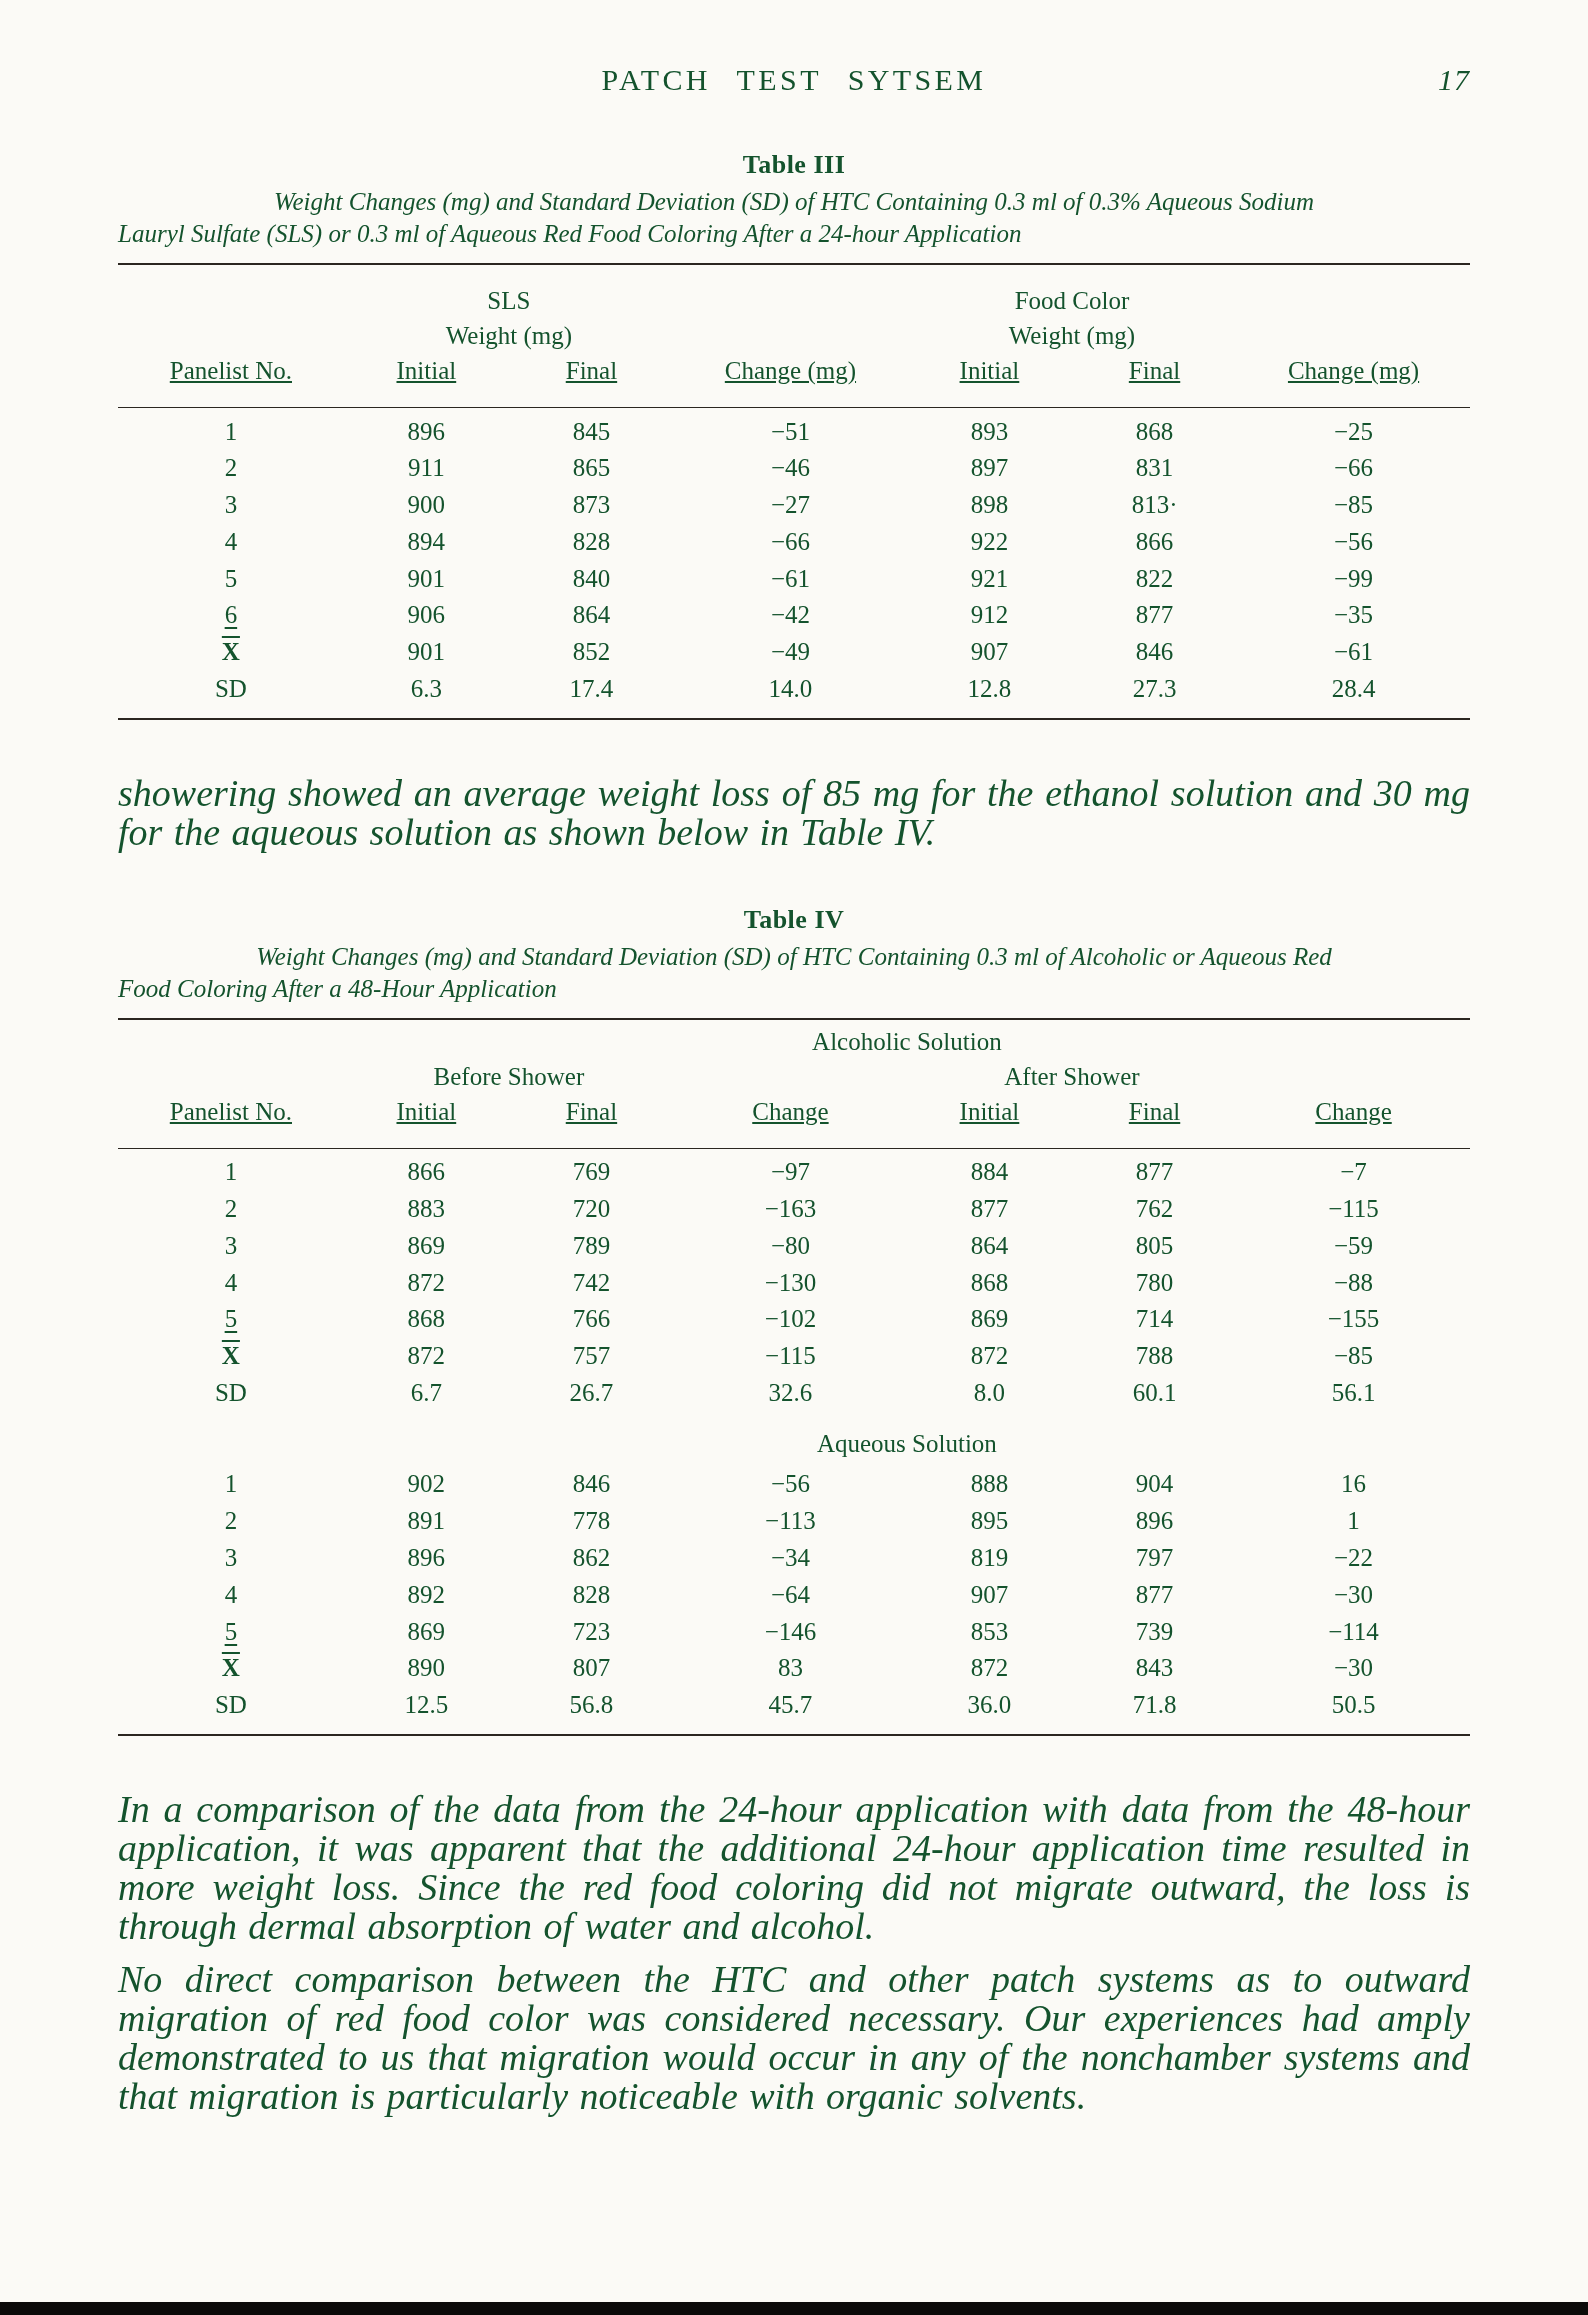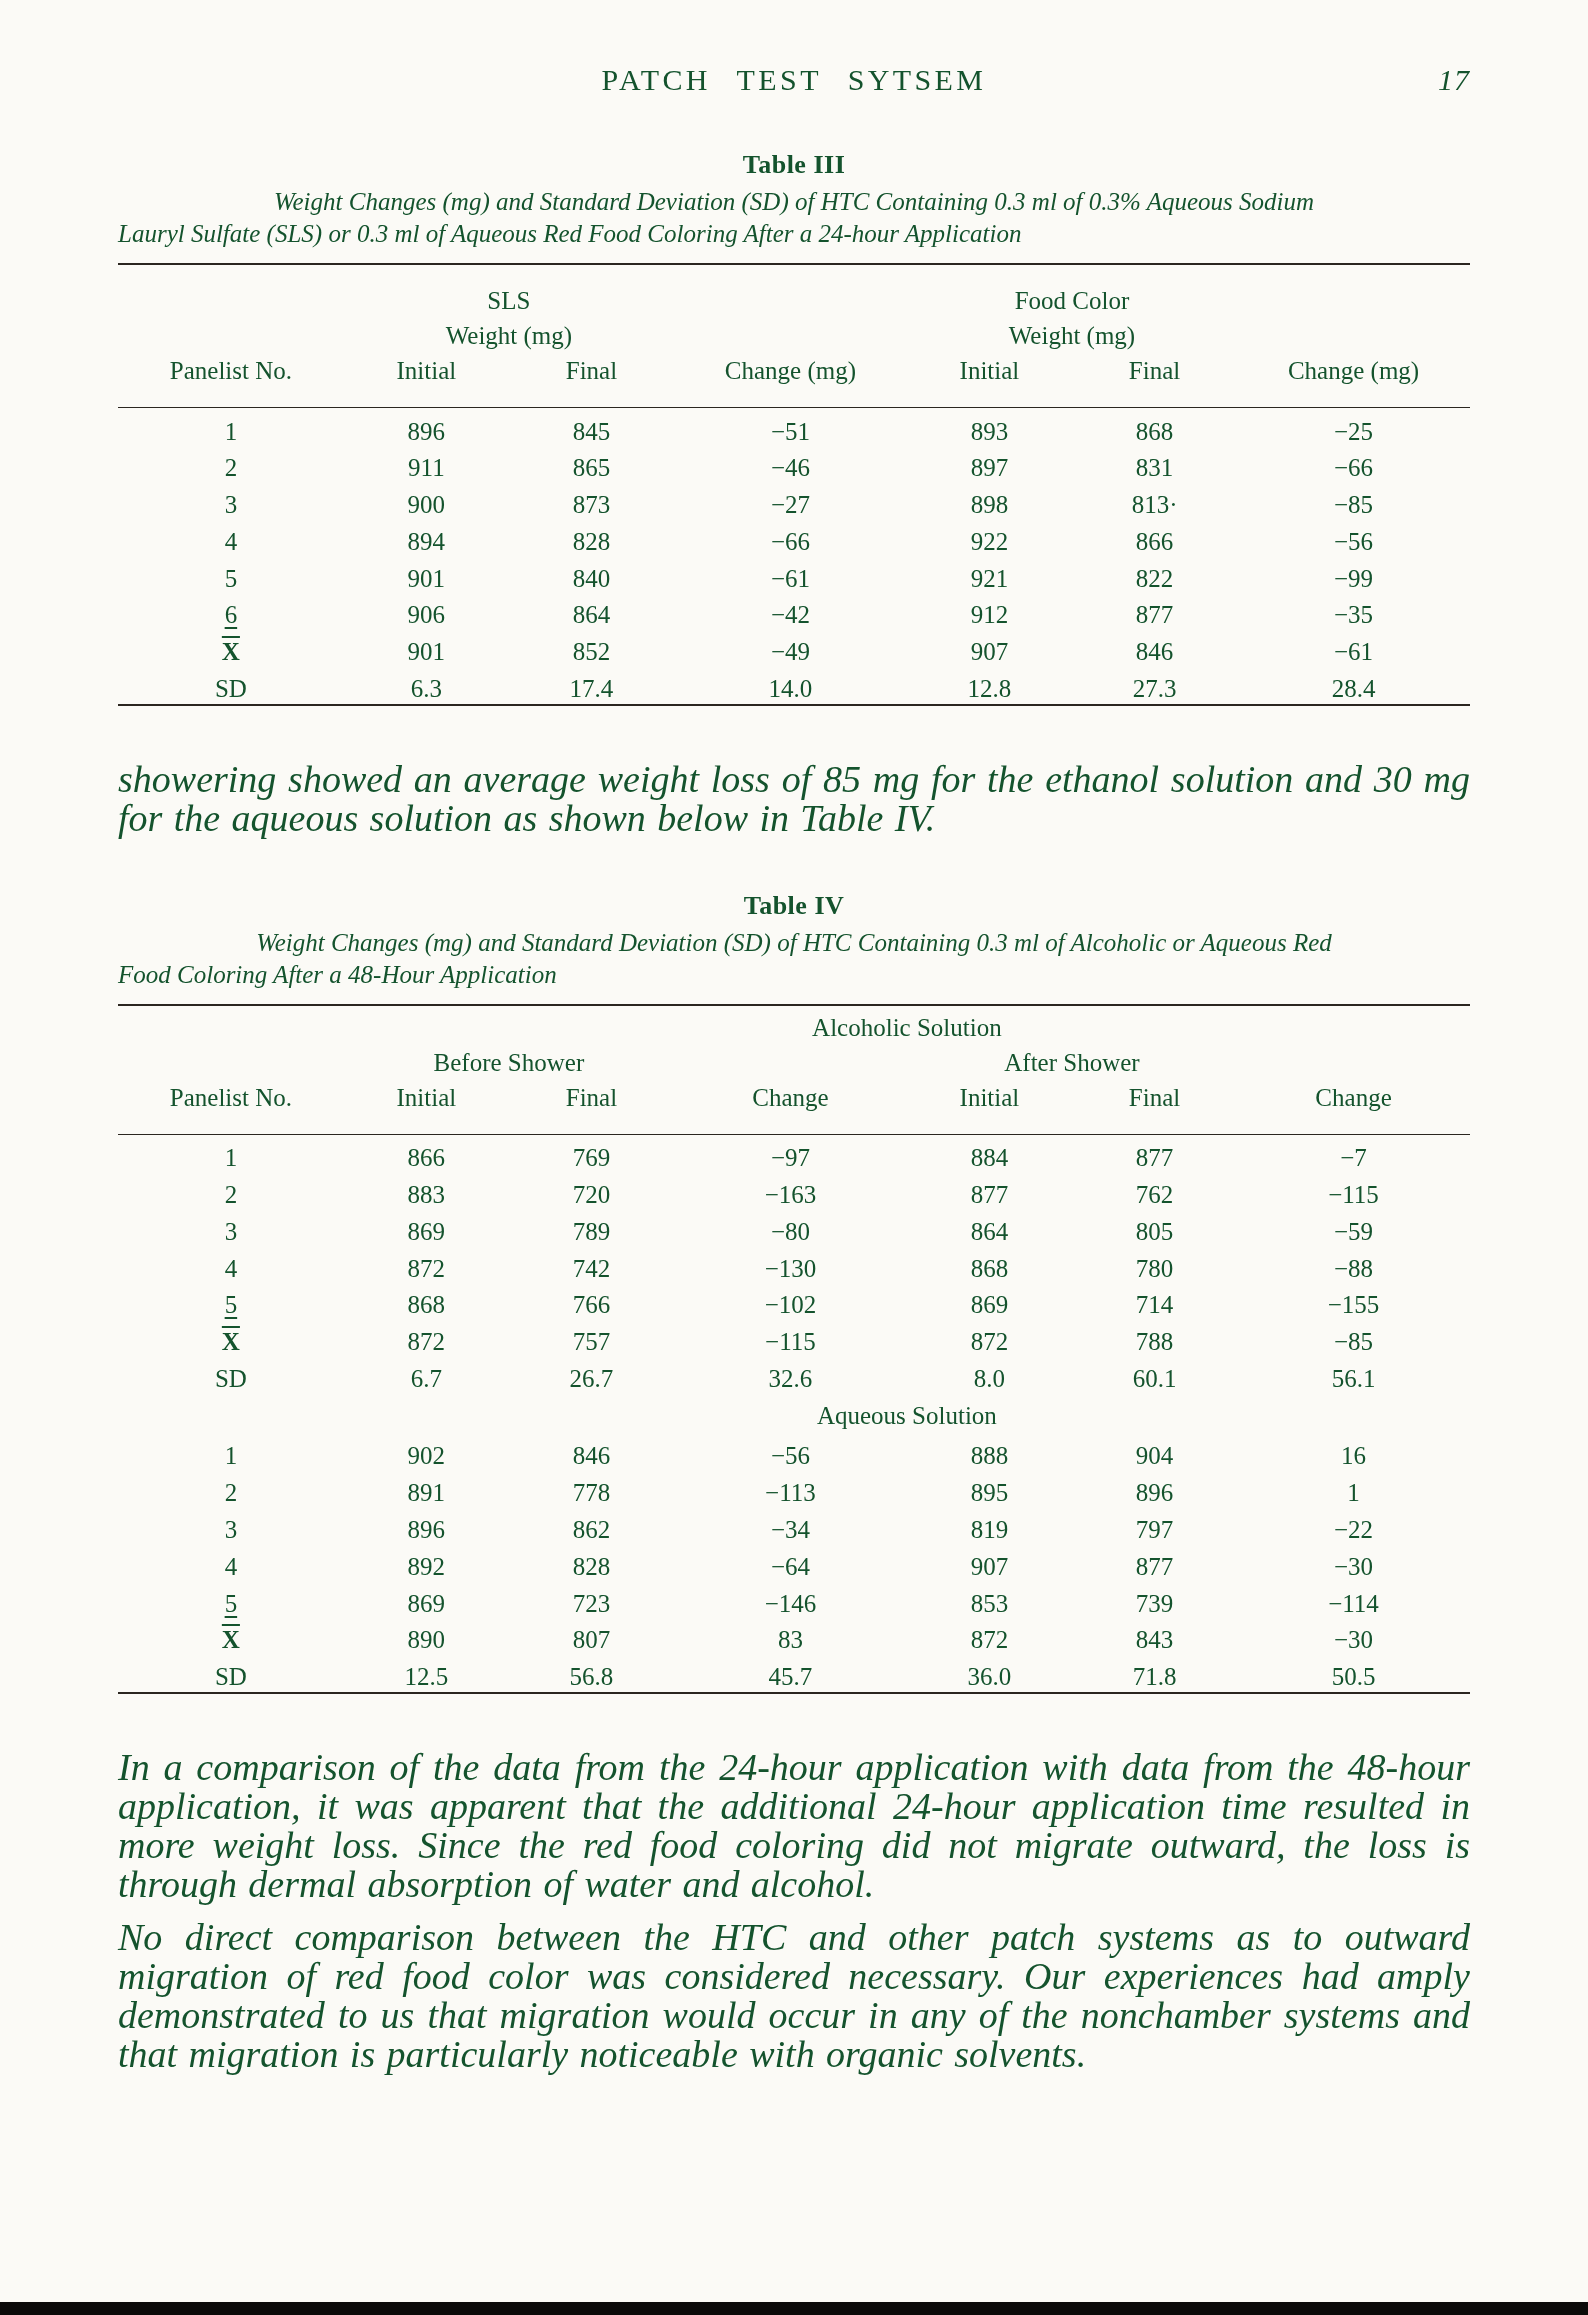--- a/index.html
+++ b/index.html
@@ -56,23 +56,23 @@
   }
   table.datatbl td {
     text-align: center;
     padding: 3.9px 0;
     line-height: 29px;
     overflow: visible;
     white-space: nowrap;
   }
   table.datatbl thead td { padding: 2.9px 0; }
   table.datatbl thead tr:first-child td { padding-top: 21px; }
-  table.datatbl tr.colhdr td { padding-bottom: 22px; border-bottom: 1.9px solid #2b2620; }
+  table.datatbl tr.colhdr td { padding-bottom: 22px; border-bottom: 1.9px solid #2b2620; text-decoration: underline; }
   table.datatbl tbody tr:first-child td { padding-top: 8.7px; }
-  table.datatbl tbody tr:last-child td { padding-bottom: 1px; }
+  table.datatbl tbody tr:last-child td { padding-bottom: 15px; }
   tr.section-row td { padding: 6.8px 0 2.9px 0 !important; }
 
   .rl-u { text-decoration: underline; text-underline-offset: 3.9px; }
   .rl-bar { font-weight: bold; text-decoration: overline; text-decoration-thickness: 1.9px; }
 
   
   .para { font-size: 38px; line-height: 39px; margin-top: 54px; word-spacing: 1.9px; }
   .para.tight { margin-top: 13.5px; }
   .pline { text-align: justify; text-align-last: justify; font-style: italic; }
   .pline.last { text-align-last: left; }

